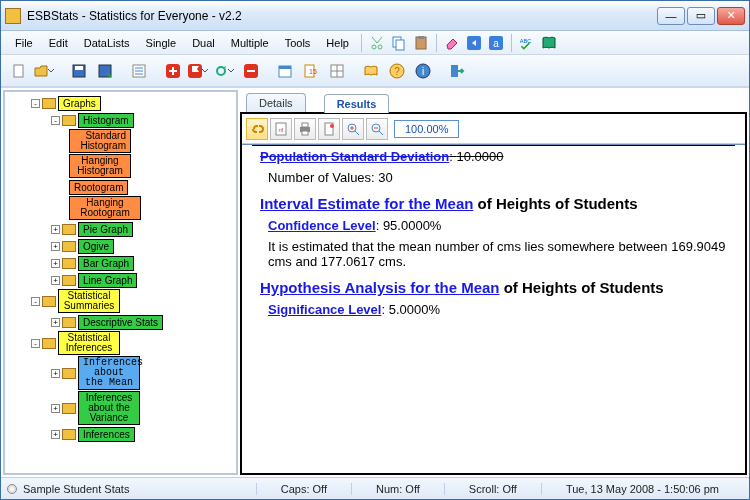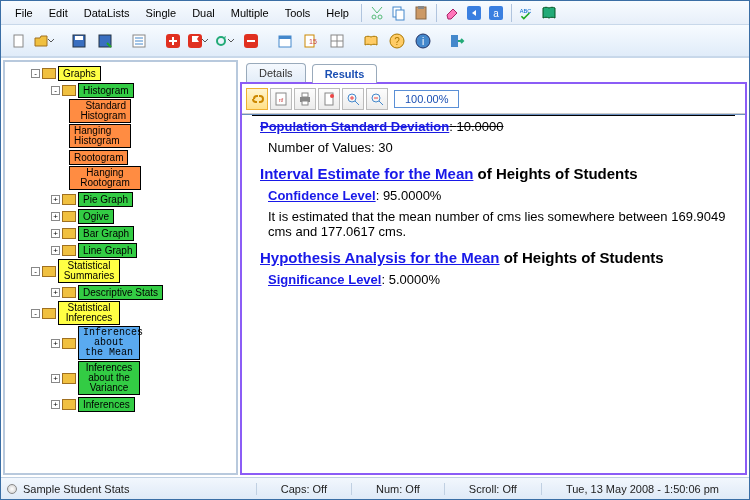--- a/index.html
+++ b/index.html
@@ -28,23 +28,23 @@
 .node-label { padding:1px 4px; border:1px solid #000; font-size:10px; white-space:nowrap; }
 .lbl-orange { background:#ff8c42; }
 .lbl-green { background:#33cc44; }
 .lbl-yellow { background:#ffff44; }
 .lbl-blue { background:#5aaaf0; }
 .indent1 { padding-left:20px; }
 .indent2 { padding-left:40px; }
 .indent3 { padding-left:58px; }
 .content { flex:1; display:flex; flex-direction:column; margin:2px 2px 2px 0; }
 .tabs { height:22px; display:flex; align-items:flex-end; padding-left:6px; }
-.tab { font-size:11px; padding:3px 12px; border:1px solid #9ab; border-bottom:none; background:linear-gradient(#f5f9fe,#e3edf8); border-radius:4px 4px 0 0; margin-right:6px; cursor:pointer; color:#333; }
+.tab { font-size:11px; padding:3px 12px; border:1px solid #9ab; border-bottom:none; background:linear-gradient(#f5f9fe,#e3edf8); border-radius:4px 4px 0 0; margin-right:18px; cursor:pointer; color:#333; }
 .tab.active { background:#fff; color:#1a4fb3; font-weight:bold; position:relative; top:1px; }
-.content-body { flex:1; border:2px solid #8b5cf6; background:#fff; display:flex; flex-direction:column; overflow:hidden; }
+.content-body { flex:1; border:2px solid #000000; background:#fff; display:flex; flex-direction:column; overflow:hidden; }
 .content-toolbar { height:30px; border-bottom:1px solid #ccc; display:flex; align-items:center; padding:0 4px; gap:2px; }
 .ct-btn { width:22px; height:22px; border:1px solid #bbb; background:linear-gradient(#fdfdfd,#ececec); display:flex; align-items:center; justify-content:center; cursor:pointer; }
 .ct-btn:first-child { border-color:#f0b030; background:linear-gradient(#fff5d0,#ffe088); }
 .zoom-box { border:1px solid #5a8fd6; padding:2px 10px; font-size:11px; color:#1a4fb3; margin-left:4px; }
 .results { flex:1; overflow:auto; padding:4px 10px 8px 18px; font-size:13px; color:#000; border-top:1px solid #6a8fbf; position:relative; }
 .results-top-border { position:absolute; top:0; left:10px; right:10px; height:1px; background:#000; }
 .cutoff { color:#1a1ae0; text-decoration:underline line-through; font-weight:bold; }
 .results p { margin:6px 0; }
 .link-blue { color:#1818e8; text-decoration:underline; font-weight:bold; }
 .results h3 { font-size:15px; margin:10px 0 6px 0; }
@@ -53,20 +53,29 @@
 .status-spacer { flex:1; }
 .status-cell { padding:0 24px; border-left:1px solid #c0d0e2; }
 
 .ic { width:16px; height:16px; }
 </style>
 </head>
 <body>
 
 <div class="window">
 
+  <div class="titlebar">
+    <div class="title-icon"></div>
+    <div class="title-text">ESBStats - Statistics for Everyone - v2.2</div>
+    <div class="win-btns">
+      <div class="win-btn">—</div>
+      <div class="win-btn">▭</div>
+      <div class="win-btn close">✕</div>
+    </div>
+  </div>
 
   <div class="menubar">
     <span class="menu-item">File</span>
     <span class="menu-item">Edit</span>
     <span class="menu-item">DataLists</span>
     <span class="menu-item">Single</span>
     <span class="menu-item">Dual</span>
     <span class="menu-item">Multiple</span>
     <span class="menu-item">Tools</span>
     <span class="menu-item">Help</span>
@@ -244,21 +253,21 @@
           </div>
           <div class="node indent2">
             <div class="plusbox">-</div>
             <div class="folder"></div>
             <div class="node-label lbl-green">Histogram</div>
           </div>
           <div class="node indent3" style="height: auto;">
             <div class="node-label lbl-orange" style="width: 62px; white-space: normal; text-align: right; line-height: 10px;">Standard Histogram</div>
           </div>
           <div class="node indent3" style="height: auto;">
-            <div class="node-label lbl-orange" style="width: 62px; white-space: normal; text-align: left; line-height: 10px;">Hanging Histogram</div>
+            <div class="node-label lbl-orange" style="width: 62px; white-space: normal; text-align: center; line-height: 10px;">Hanging Histogram</div>
           </div>
           <div class="node indent3">
             <div class="node-label lbl-orange">Rootogram</div>
           </div>
           <div class="node indent3" style="height: auto;">
             <div class="node-label lbl-orange" style="width: 72px; white-space: normal; text-align: center; line-height: 10px;">Hanging Rootogram</div>
           </div>
           <div class="node indent2">
             <div class="plusbox">+</div>
             <div class="folder"></div>

